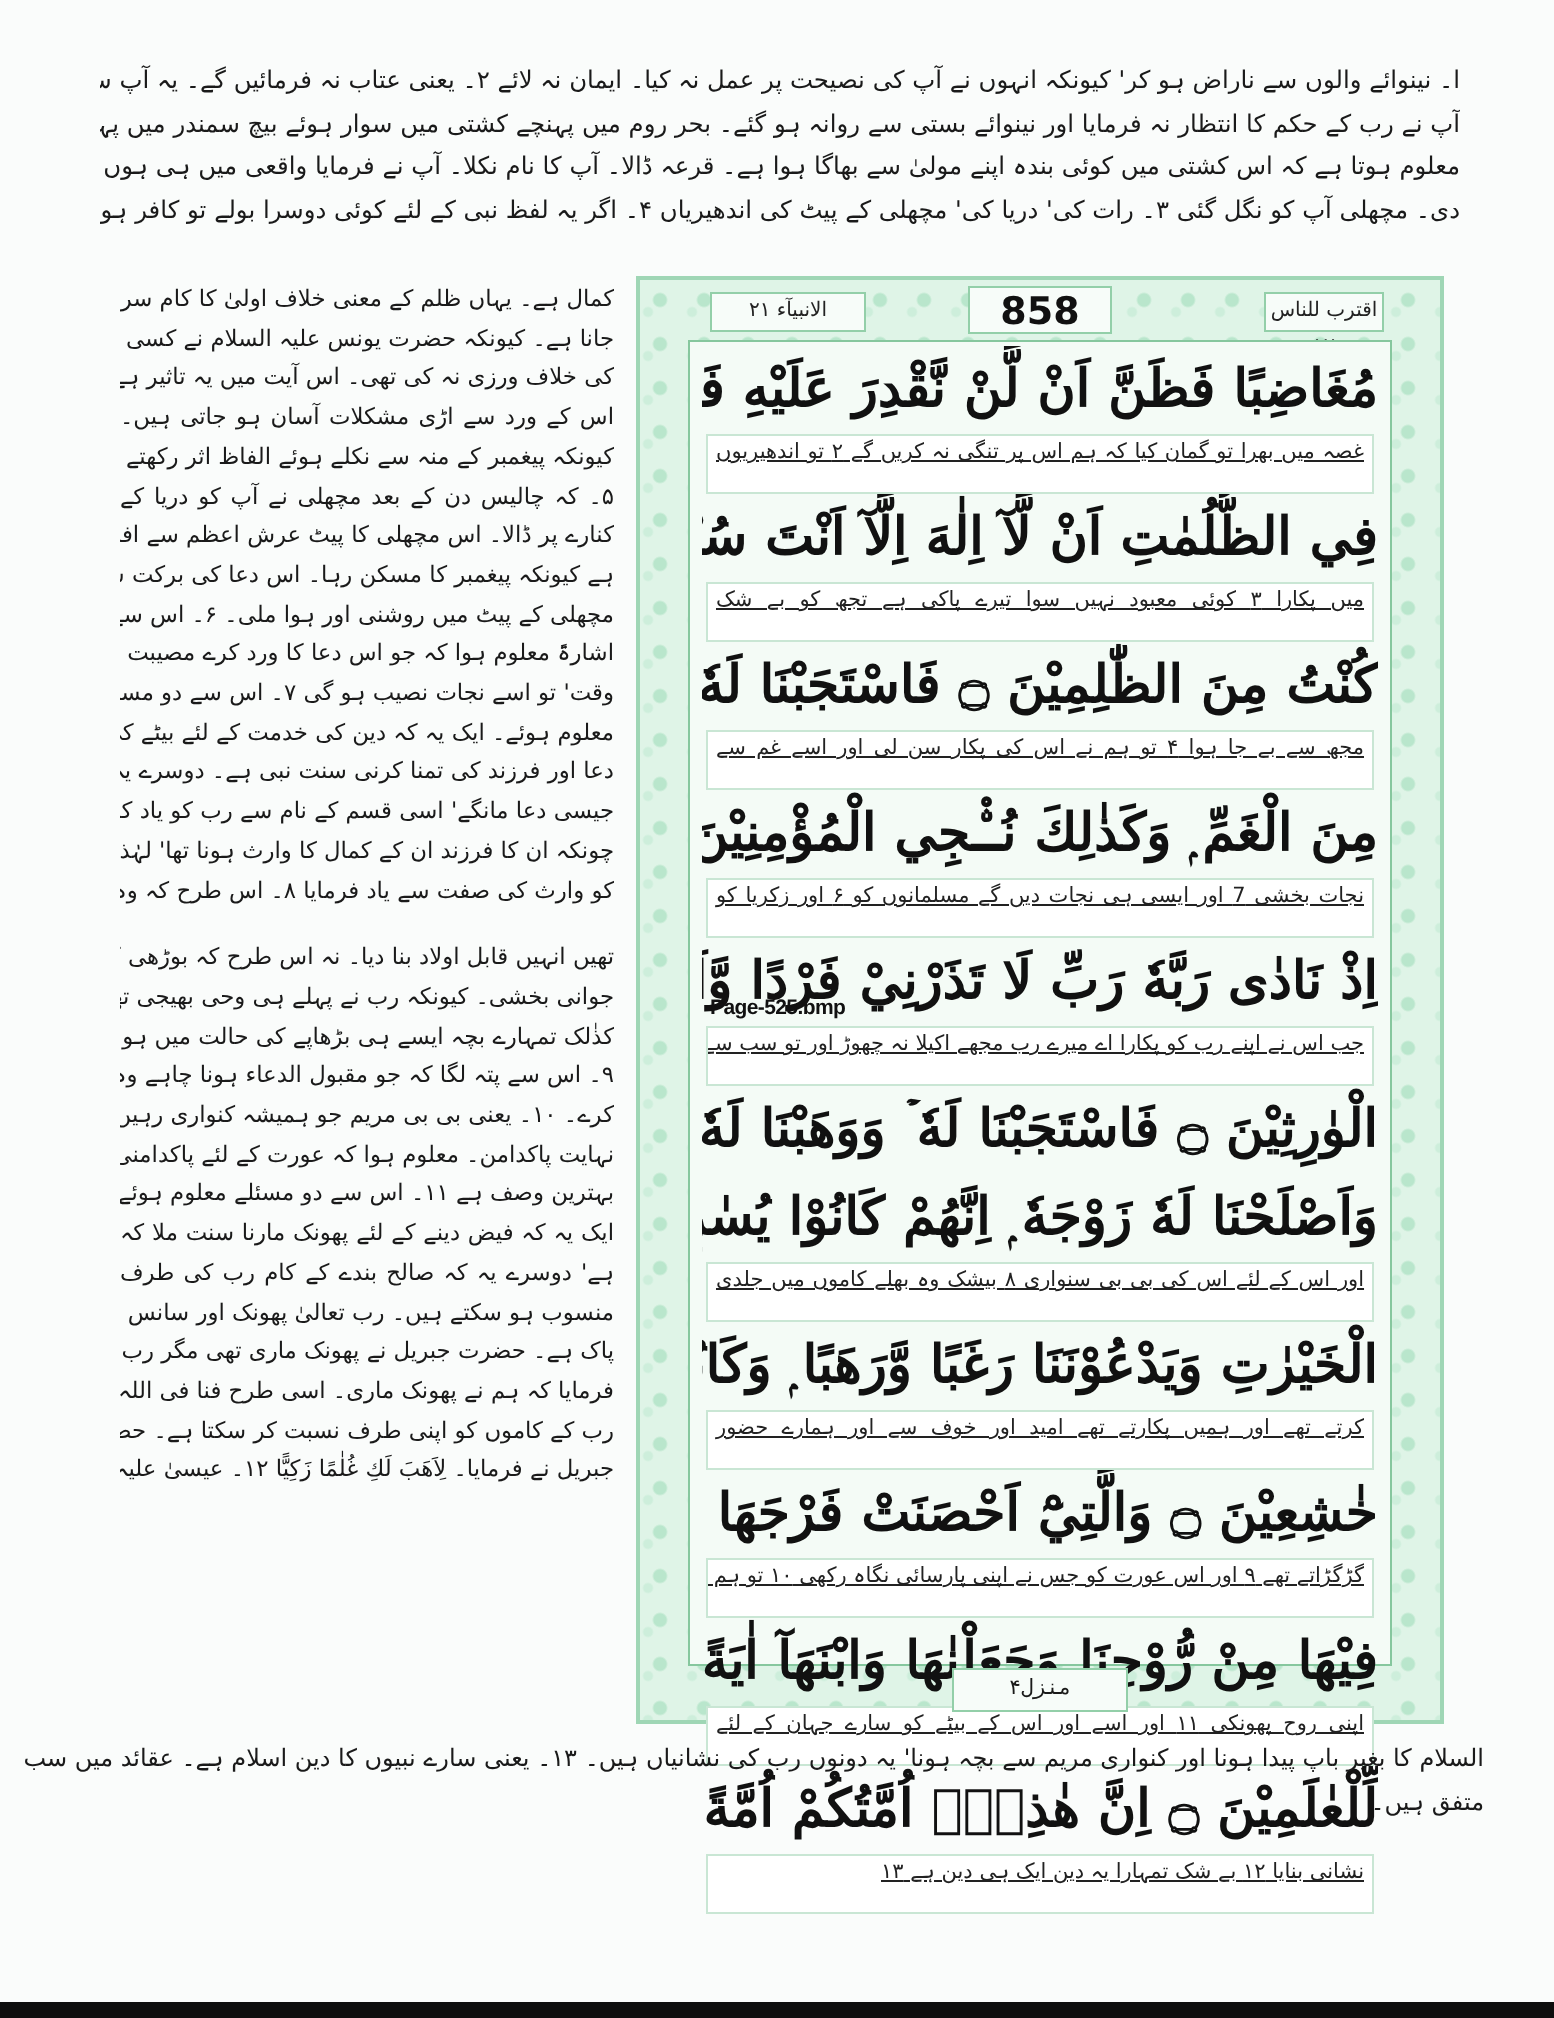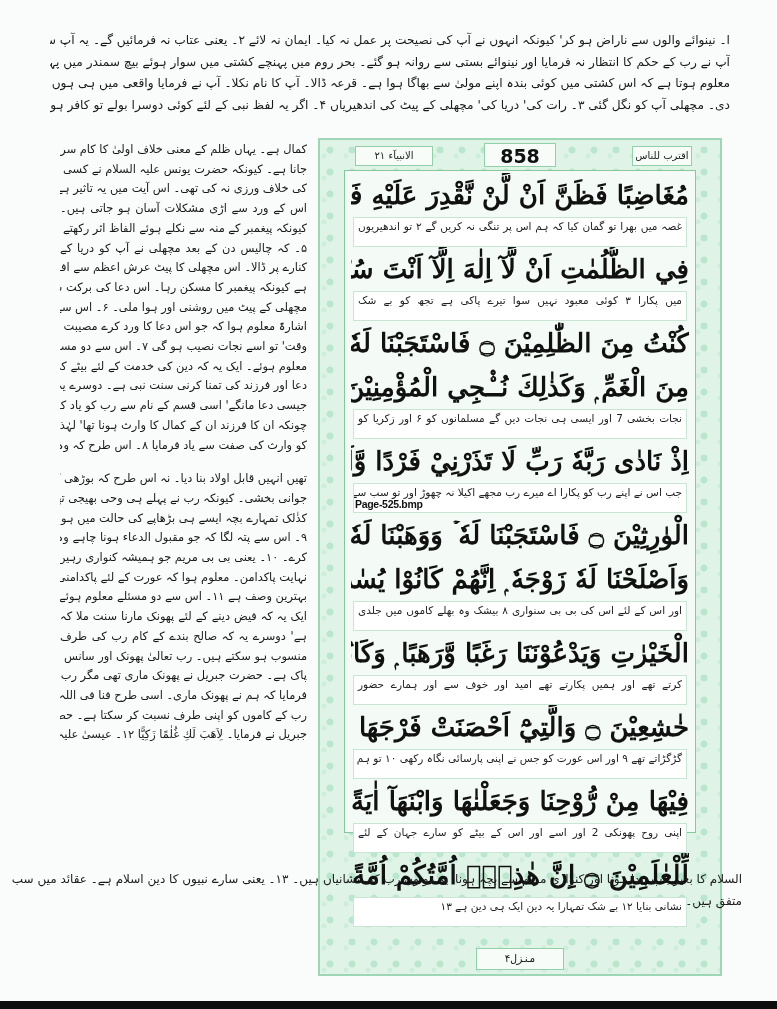--- a/index.html
+++ b/index.html
@@ -26,21 +26,21 @@
   }
   .left-commentary .gap { height: 14px; }
   .bottom-commentary {
     position: absolute; left: 142px; top: 868px; width: 600px; direction: rtl;
   }
   .bottom-commentary .line { font-size: 12px; line-height: 22px; white-space: nowrap; }
   .bottom-commentary .line.first { text-align: justify; text-align-last: justify; }
 
   
   .panel {
-    position: absolute; left: 318px; top: 138px; width: 404px; height: 838px;
+    position: absolute; left: 318px; top: 138px; width: 404px; height: 724px;
     background:
       radial-gradient(circle at 10px 10px, #b9e6cc 3px, transparent 4px) 0 0/22px 22px,
       radial-gradient(circle at 4px 16px, #cdeedb 2px, transparent 3px) 0 0/22px 22px,
       #dff4e7;
     border: 2px solid #9fd6b5; box-sizing: border-box;
   }
   .panel-header {
     position: absolute; left: 0; top: 4px; width: 100%; height: 22px;
   }
   .hdr-box {
@@ -61,21 +61,21 @@
     padding: 2px 6px;
   }
   .ayah {
     direction: rtl; font-family: "DejaVu Serif", serif; font-size: 26px; font-weight: bold;
     line-height: 44px; height: 44px; text-align: justify; text-align-last: justify;
     white-space: nowrap; overflow: hidden; color: #111;
   }
   .trans {
     direction: rtl; font-size: 10.5px; line-height: 14px; background: #ffffff;
     border: 1px solid #c9e6d4; margin: 0 2px; padding: 1px 4px; height: 30px;
-    box-sizing: border-box; overflow: hidden; color: #222;
+    box-sizing: border-box; overflow: hidden; color: #222; text-decoration: underline;
   }
   .trans .tl { white-space: nowrap; text-align: justify; text-align-last: justify; }
   .trans .tl.short { text-align-last: auto; }
   .panel-footer {
     position: absolute; left: 0; bottom: 4px; width: 100%; height: 22px;
   }
   .manzil {
     position: absolute; left: 0; right: 0; margin: 0 auto; width: 86px; top: 0;
     height: 20px; background: #f7fcf9; border: 1px solid #93cfa9; text-align: center;
     font-size: 10.5px; line-height: 20px; direction: rtl; font-family: Liberation Mono, monospace;
@@ -144,20 +144,23 @@
     <div class="trans">
         <div class="tl">غصہ میں بھرا تو گمان کیا کہ ہم اس پر تنگی نہ کریں گے ۲ تو اندھیریوں</div>
       </div>
 
     <div class="ayah">فِي الظُّلُمٰتِ اَنْ لَّآ اِلٰهَ اِلَّآ اَنْتَ سُبْحٰنَكَ ۖ اِنِّيْ</div>
     <div class="trans">
         <div class="tl">میں پکارا ۳ کوئی معبود نہیں سوا تیرے پاکی ہے تجھ کو بے شک</div>
       </div>
 
     <div class="ayah">كُنْتُ مِنَ الظّٰلِمِيْنَ ۝ فَاسْتَجَبْنَا لَهٗ ۙ وَنَجَّيْنٰهُ</div>
+    <div class="trans">
+        <div class="tl">مجھ سے بے جا ہوا ۴ تو ہم نے اس کی پکار سن لی اور اسے غم سے</div>
+      </div>
 
     <div class="ayah">مِنَ الْغَمِّ ۭ وَكَذٰلِكَ نُـْۨجِي الْمُؤْمِنِيْنَ ۝ وَزَكَرِيَّآ</div>
     <div class="trans">
         <div class="tl">نجات بخشی 7 اور ایسی ہی نجات دیں گے مسلمانوں کو ۶ اور زکریا کو</div>
       </div>
 
     <div class="ayah">اِذْ نَادٰى رَبَّهٗ رَبِّ لَا تَذَرْنِيْ فَرْدًا وَّاَنْتَ خَيْرُ</div>
     <div class="trans">
         <div class="tl">جب اس نے اپنے رب کو پکارا اے میرے رب مجھے اکیلا نہ چھوڑ اور تو سب سے بہتر</div>
       </div>
@@ -174,21 +177,21 @@
         <div class="tl">کرتے تھے اور ہمیں پکارتے تھے امید اور خوف سے اور ہمارے حضور</div>
       </div>
 
     <div class="ayah">خٰشِعِيْنَ ۝ وَالَّتِيْٓ اَحْصَنَتْ فَرْجَهَا فَنَفَخْنَا</div>
     <div class="trans">
         <div class="tl">گڑگڑاتے تھے ۹ اور اس عورت کو جس نے اپنی پارسائی نگاہ رکھی ۱۰ تو ہم نے اس میں</div>
       </div>
 
     <div class="ayah">فِيْهَا مِنْ رُّوْحِنَا وَجَعَلْنٰهَا وَابْنَهَآ اٰيَةً</div>
     <div class="trans">
-        <div class="tl">اپنی روح پھونکی 2 اور اسے اور اس کے بیٹے کو سارے جہان کے لئے</div>
+        <div class="tl">اپنی روح پھونکی ۱۱ اور اسے اور اس کے بیٹے کو سارے جہان کے لئے</div>
       </div>
 
     <div class="ayah">لِّلْعٰلَمِيْنَ ۝ اِنَّ هٰذِهٖٓ اُمَّتُكُمْ اُمَّةً وَّاحِدَةً</div>
     <div class="trans">
         <div class="tl short">نشانی بنایا ۱۲ بے شک تمہارا یہ دین ایک ہی دین ہے ۱۳</div>
       </div>
   </div>
 
   <div class="panel-footer">
     <div class="manzil">منزل۴</div>

